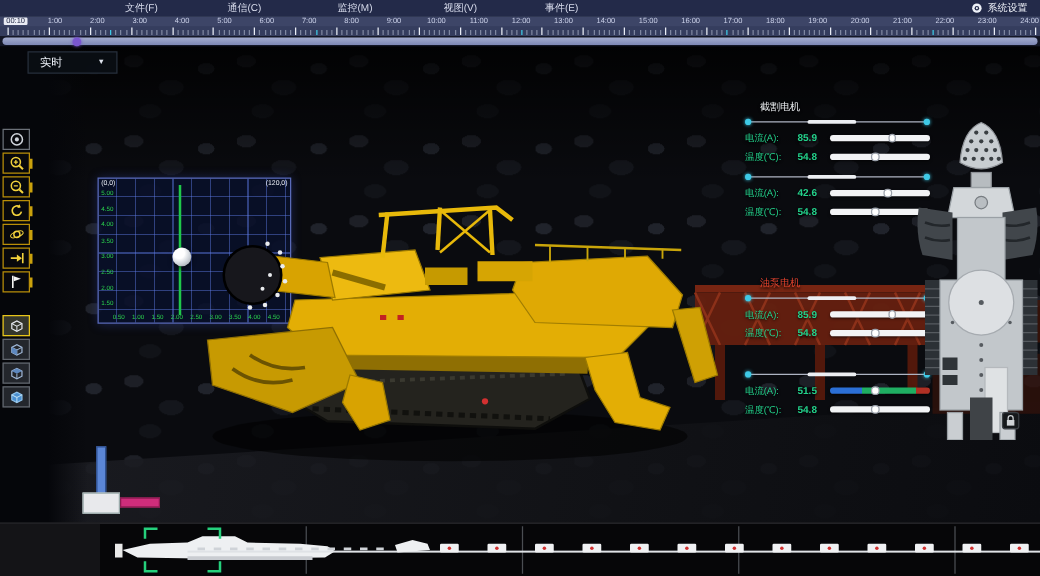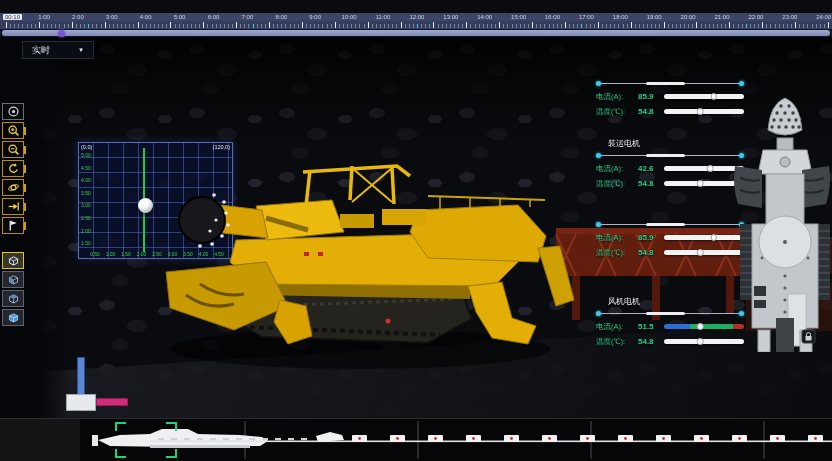--- a/index.html
+++ b/index.html
@@ -110,20 +110,39 @@
   
   .bottom-strip{position:absolute;left:0;bottom:0;width:832px;height:43px;background:#060608;
     border-top:1px solid #2c2c30;z-index:25;}
   .bottom-strip svg{display:block;}
 </style>
 </head>
 <body>
 
 <div class="app">
 
+  <div class="menubar">
+    <div id="menu-items">
+        <div class="menu-item" style="left: 96px;">文件(F)</div>
+        <div class="menu-item" style="left: 178px;">通信(C)</div>
+        <div class="menu-item" style="left: 266px;">监控(M)</div>
+        <div class="menu-item" style="left: 351px;">视图(V)</div>
+        <div class="menu-item" style="left: 432px;">事件(E)</div>
+      </div>
+    <div class="settings">
+      <span>
+        <svg width="9" height="9" viewBox="0 0 10 10">
+            <circle cx="5" cy="5" r="4.2" fill="#eef1f8"></circle>
+            <circle cx="5" cy="5" r="2" fill="#232a49"></circle>
+            <circle cx="5" cy="5" r="0.9" fill="#eef1f8"></circle>
+          </svg>
+      </span>
+      <span>系统设置</span>
+    </div>
+  </div>
 
   <div class="timeline">
     <div class="tl-labels" id="tl-labels">
         <span class="tl-chip">00:10</span>
         <span class="tl-hour" style="left: 44px;">1:00</span>
         <span class="tl-hour" style="left: 77.9px;">2:00</span>
         <span class="tl-hour" style="left: 111.8px;">3:00</span>
         <span class="tl-hour" style="left: 145.7px;">4:00</span>
         <span class="tl-hour" style="left: 179.6px;">5:00</span>
         <span class="tl-hour" style="left: 213.5px;">6:00</span>
@@ -561,20 +580,21 @@
             <svg width="13" height="13" viewBox="0 0 16 16">
               <path d="M3 6 L8 3.5 L13 6 L13 11 L8 13.5 L3 11 Z" fill="#4a8fd0" stroke="#8fc2ea" stroke-width="1.2"></path>
               <path d="M3 6 L8 8.5 L13 6 M8 8.5 V13.5" fill="none" stroke="#bfe0f4" stroke-width="1"></path>
             </svg>
           </span>
         </div>
       </div>
 
     <div class="motors" id="motors">
         <div class="motor" style="top: 43px;">
+          <div class="motor-title" style="color: rgb(242, 245, 248);">截割电机</div>
           <div class="motor-slider">
             <i class="ms-line"></i>
             <i class="ms-seg"></i>
             <i class="ms-dot l"></i>
             <i class="ms-dot r"></i>
           </div>
           <div class="motor-row">
             <span class="m-label">电流(A):</span>
             <span class="m-value">85.9</span>
             <div class="m-bar">
@@ -583,21 +603,20 @@
           </div>
           <div class="motor-row">
             <span class="m-label">温度(℃):</span>
             <span class="m-value">54.8</span>
             <div class="m-bar">
               <div class="m-knob" style="left: 45%;"></div>
             </div>
           </div>
         </div>
         <div class="motor" style="top: 101px;">
-          <div class="motor-title" style="color: rgb(242, 245, 248);">装运电机</div>
           <div class="motor-slider">
             <i class="ms-line"></i>
             <i class="ms-seg"></i>
             <i class="ms-dot l"></i>
             <i class="ms-dot r"></i>
           </div>
           <div class="motor-row">
             <span class="m-label">电流(A):</span>
             <span class="m-value">42.6</span>
             <div class="m-bar">
@@ -606,20 +625,21 @@
           </div>
           <div class="motor-row">
             <span class="m-label">温度(℃):</span>
             <span class="m-value">54.8</span>
             <div class="m-bar">
               <div class="m-knob" style="left: 45%;"></div>
             </div>
           </div>
         </div>
         <div class="motor" style="top: 184px;">
+          <div class="motor-title" style="color: rgb(232, 68, 46);">油泵电机</div>
           <div class="motor-slider">
             <i class="ms-line"></i>
             <i class="ms-seg"></i>
             <i class="ms-dot l"></i>
             <i class="ms-dot r"></i>
           </div>
           <div class="motor-row">
             <span class="m-label">电流(A):</span>
             <span class="m-value">85.9</span>
             <div class="m-bar">
@@ -628,21 +648,20 @@
           </div>
           <div class="motor-row">
             <span class="m-label">温度(℃):</span>
             <span class="m-value">54.8</span>
             <div class="m-bar">
               <div class="m-knob" style="left: 45%;"></div>
             </div>
           </div>
         </div>
         <div class="motor" style="top: 259px;">
-          <div class="motor-title" style="color: rgb(242, 245, 248);">风机电机</div>
           <div class="motor-slider">
             <i class="ms-line"></i>
             <i class="ms-seg"></i>
             <i class="ms-dot l"></i>
             <i class="ms-dot r"></i>
           </div>
           <div class="motor-row">
             <span class="m-label">电流(A):</span>
             <span class="m-value">51.5</span>
             <div class="m-bar gradient">

